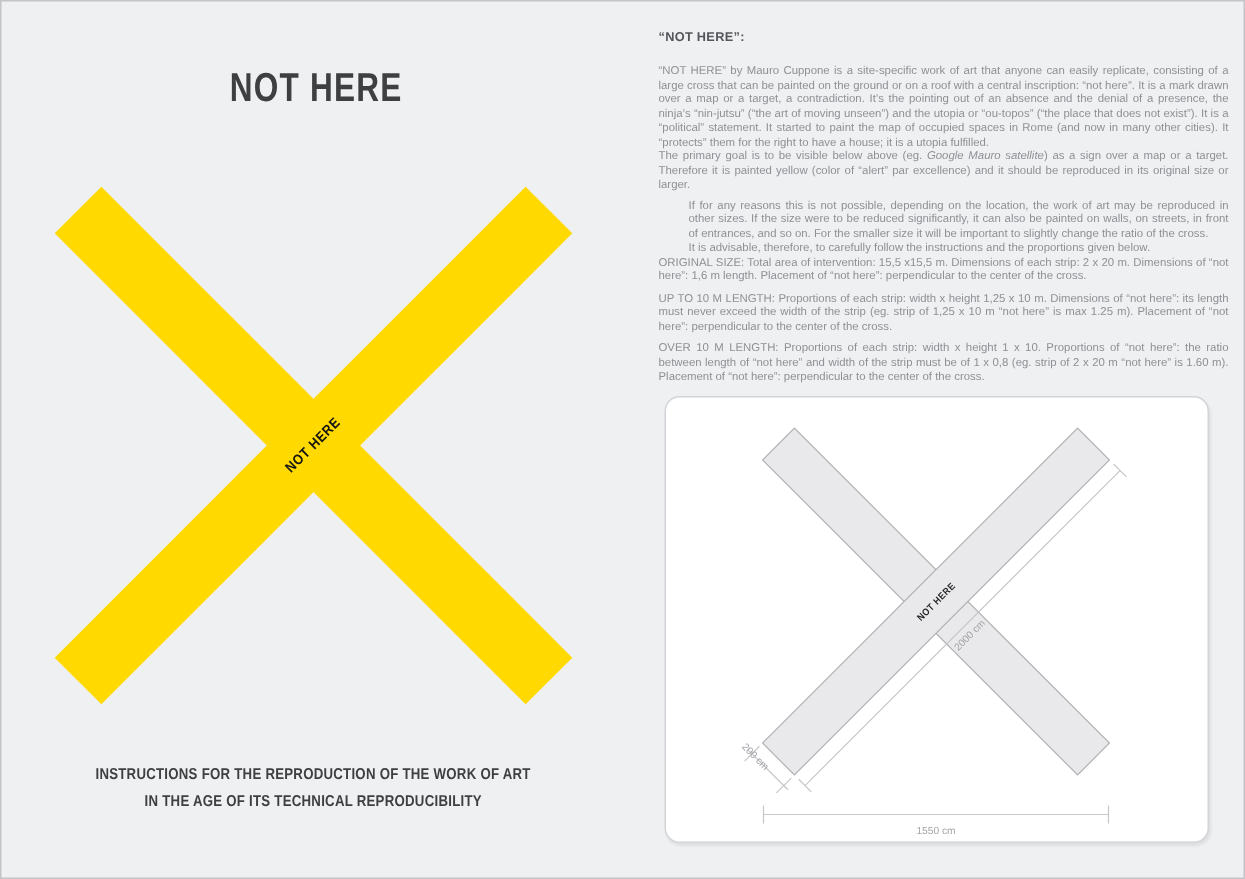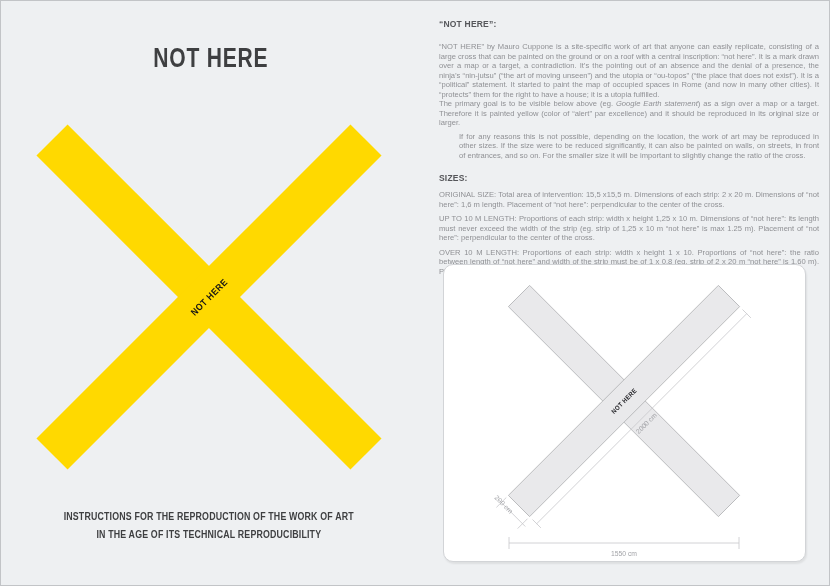--- a/index.html
+++ b/index.html
@@ -99,28 +99,28 @@
   <div class="left-footer">
     <span class="fl">INSTRUCTIONS FOR THE REPRODUCTION OF THE WORK OF ART</span><br>
     <span class="fl">IN THE AGE OF ITS TECHNICAL REPRODUCIBILITY</span>
   </div>
 
   <div class="right-col">
     <h1 class="rp-heading">“NOT HERE”:</h1>
 
     <p class="body-text">
       <span>“NOT HERE” by Mauro Cuppone is a site-specific work of art that anyone can easily replicate, consisting of a large cross that can be painted on the ground or on a roof with a central inscription: “not here”. It is a mark drawn over a map or a target, a contradiction. It’s the pointing out of an absence and the denial of a presence, the ninja’s “nin-jutsu” (“the art of moving unseen”) and the utopia or “ou-topos” (“the place that does not exist”). It is a “political” statement. It started to paint the map of occupied spaces in Rome (and now in many other cities). It “protects” them for the right to have a house; it is a utopia fulfilled.</span><br>
-      <span>The primary goal is to be visible below above (eg. </span><span class="it">Google Earth statement</span><span>) as a sign over a map or a target. Therefore it is painted yellow (color of “alert” par excellence) and it should be reproduced in its original size or larger.</span>
+      <span>The primary goal is to be visible below above (eg. </span><span class="it">Google Mauro satellite</span><span>) as a sign over a map or a target. Therefore it is painted yellow (color of “alert” par excellence) and it should be reproduced in its original size or larger.</span>
     </p>
 
     <p class="body-text gap-top">
       <span>If for any reasons this is not possible, depending on the location, the work of art may be reproduced in other sizes. If the size were to be reduced significantly, it can also be painted on walls, on streets, in front of entrances, and so on. For the smaller size it will be important to slightly change the ratio of the cross.</span><br>
+      <span>It is advisable, therefore, to carefully follow the instructions and the proportions given below.</span>
     </p>
 
-    <h2 class="sizes-heading">SIZES:</h2>
 
     <p class="body-text size-item">ORIGINAL SIZE: Total area of intervention: 15,5 x15,5 m. Dimensions of each strip: 2 x 20 m. Dimensions of “not here”: 1,6 m length. Placement of “not here”: perpendicular to the center of the cross.</p>
     <p class="body-text size-item">UP TO 10 M LENGTH: Proportions of each strip: width x height 1,25 x 10 m. Dimensions of “not here”: its length must never exceed the width of the strip (eg. strip of 1,25 x 10 m “not here” is max 1.25 m). Placement of “not here”: perpendicular to the center of the cross.</p>
     <p class="body-text size-item">OVER 10 M LENGTH: Proportions of each strip: width x height 1 x 10. Proportions of “not here”: the ratio between length of “not here” and width of the strip must be of 1 x 0,8 (eg. strip of 2 x 20 m “not here” is 1.60 m). Placement of “not here”: perpendicular to the center of the cross.</p>
   </div>
 
   <div class="diagram-box">
     <svg width="361" height="296" viewBox="0 0 361 296">
 
       <g>

